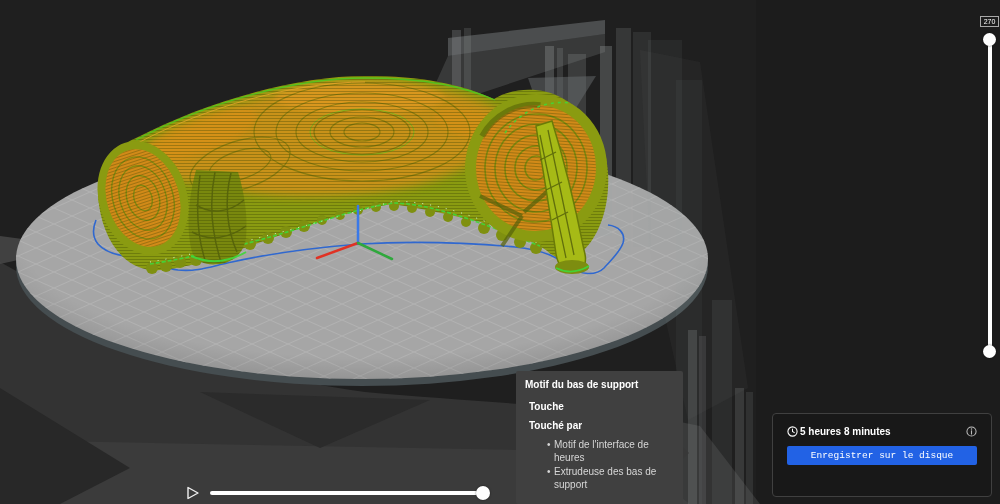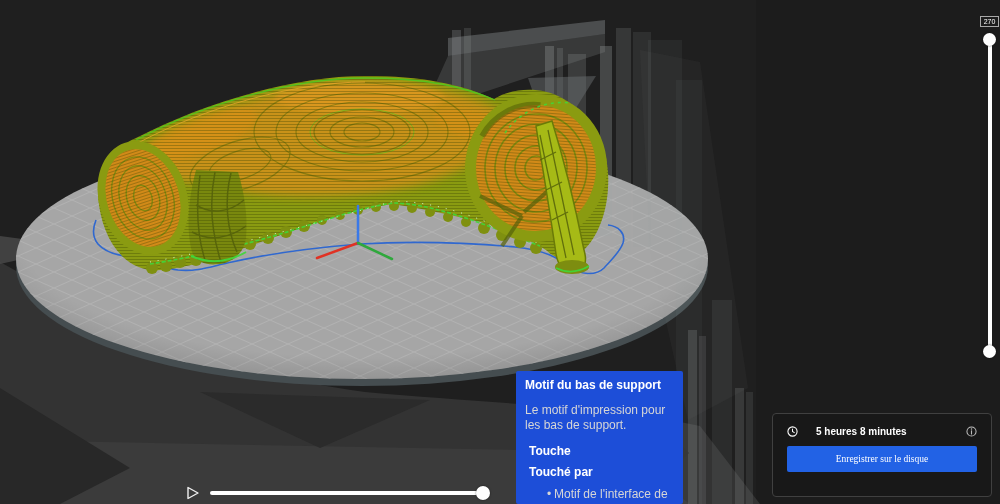--- a/index.html
+++ b/index.html
@@ -6,49 +6,49 @@
   #screen{
     position:relative;width:1000px;height:504px;overflow:hidden;
     background:#1f1f1f;font-family:"Liberation Sans",sans-serif;
     -webkit-user-select:none;user-select:none;
   }
   #scene{position:absolute;left:0;top:0;}
 
   
   .tooltip{
     position:absolute;left:516px;top:371px;width:167px;height:133px;
-    box-sizing:border-box;background:#1d4ed8;color:#d6d6d6;
-    font-size:12px;line-height:1.3;padding:7px 9px;border-radius:2px;
+    box-sizing:border-box;background:#404040;color:#d6d6d6;
+    font-size:10px;line-height:1.3;padding:7px 9px;border-radius:2px;
   }
   .tooltip::after{
     content:"";position:absolute;right:-6px;top:76px;
     border:6px solid transparent;border-left-color:#383838;border-right:0;
   }
   .tt-title{font-weight:bold;color:#fff;margin:0 0 9px 0;}
   .tt-desc{margin:0 0 10px 0;}
   .tt-label{font-weight:bold;color:#fff;margin:0 0 6px 4px;}
   .tooltip ul{margin:0 0 9px 0;padding:0 0 0 29px;list-style:none;}
   .tooltip li{position:relative;margin:0 0 1px 0;}
   .tooltip li::before{content:"\2022";position:absolute;left:-7px;color:#d6d6d6;}
 
   
   .output-panel{
     position:absolute;left:772px;top:413px;width:220px;height:84px;
     box-sizing:border-box;background:#181818;border:1px solid #404040;
     border-radius:4px;padding:12px 14px 0 14px;color:#fff;
   }
-  .op-row{display:flex;align-items:center;gap:18px;text-align:right;}
+  .op-row{display:flex;align-items:center;gap:2px;text-align:right;}
   .op-row.second{margin-top:6px;}
   .op-time{font-size:10px;font-weight:bold;color:#ffffff;}
   .op-material{font-size:8.5px;color:#c9c9c9;}
   .op-info{margin-left:auto;cursor:pointer;display:flex;}
   .op-save{
-    margin-top:9px;width:100%;height:26px;border:none;border-radius:2px;
+    margin-top:9px;width:100%;height:19px;border:none;border-radius:2px;
     background:#2262e5;color:#fff;font-size:9.5px;
-    font-family:Liberation Serif, serif;display:flex;
+    font-family:Liberation Mono, monospace;display:flex;
     align-items:center;justify-content:center;cursor:pointer;
   }
 
   
   .layer-value{
     position:absolute;left:980px;top:16px;width:19px;height:11px;
     box-sizing:border-box;border:1px solid #a8a8a8;background:#1c1c1c;
     color:#fff;font-size:7px;line-height:9px;text-align:center;
   }
   .vtrack{
@@ -277,21 +277,20 @@
 
     <g stroke-width="2.5" stroke-linecap="round">
       <line x1="358" y1="243" x2="358" y2="206" stroke="#3a79e8"></line>
       <line x1="358" y1="243" x2="317" y2="258" stroke="#e03224"></line>
       <line x1="358" y1="243" x2="392" y2="259" stroke="#2fa83c"></line>
     </g>
   </svg>
 
   <div class="tooltip">
     <p class="tt-title">Motif du bas de support</p>
-    <p class="tt-desc">Le motif d'impression pour les bas de support.</p>
     <p class="tt-label">Touche</p>
     <p class="tt-label">Touché par</p>
     <ul>
       <li>Motif de l'interface de heures</li>
       <li>Extrudeuse des bas de support</li>
     </ul>
   </div>
 
   <div class="layer-value">270</div>
   <div class="vtrack"></div>

